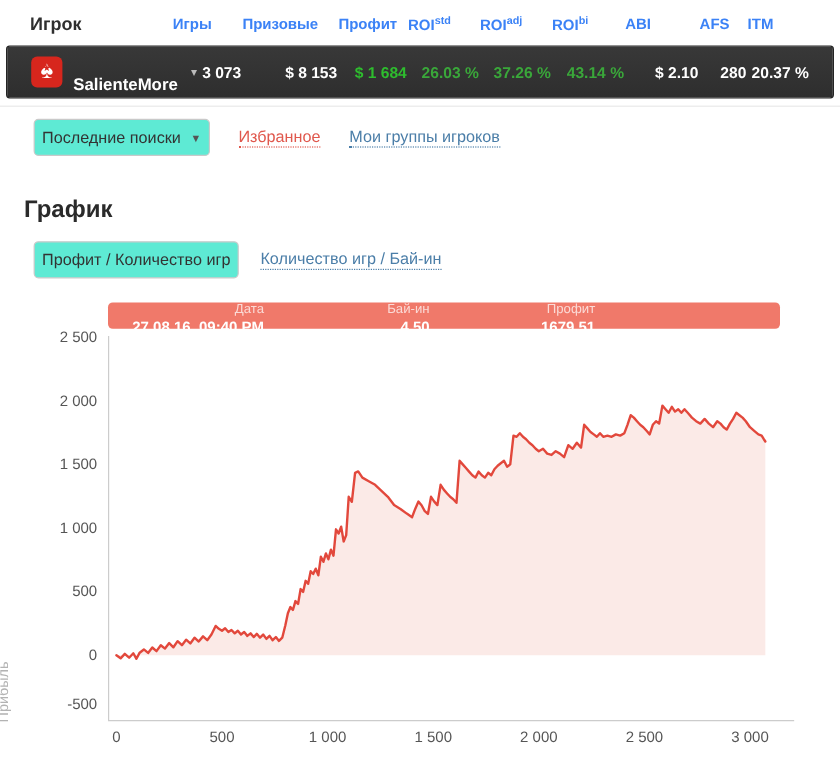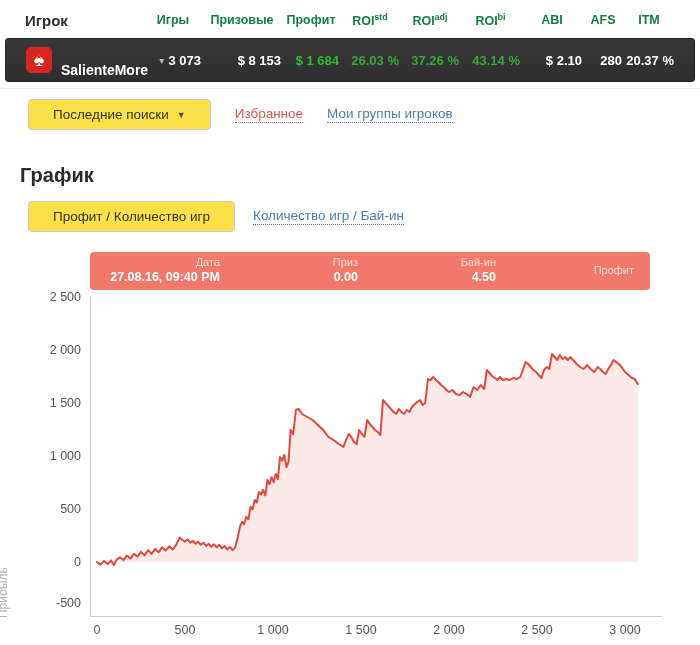--- a/index.html
+++ b/index.html
@@ -10,21 +10,21 @@
     padding-top:6px;
   }
   
   .stat-grid {
     display:grid;
     grid-template-columns: 1fr 58px 80px 58px 60px 60px 61px 62px 40px 52px;
     align-items:center;
   }
   .table-head { margin:0 5px; height:28px; padding:0 20px; }
   .table-head .ttl { font-size:15px; font-weight:bold; color:#2f2f2f; }
-  .table-head .col { font-size:12.5px; font-weight:bold; color:#15803d; text-align:center; white-space:nowrap; }
+  .table-head .col { font-size:12.5px; font-weight:bold; color:#3b82f6; text-align:left; white-space:nowrap; }
   .table-head .col sup { font-size:9px; }
   .player-row {
     margin:4px 5px 0 5px; height:44px; padding:0 20px;
     background:linear-gradient(#383838,#2e2e2e);
     border:1px solid #242424; border-radius:3px; color:#fff;
   }
   .player-cell { display:flex; align-items:center; gap:9px; min-width:0; }
   .ps-icon { position:relative; width:26px; height:26px; border-radius:5px;
     background:#d7261d; flex:0 0 26px; }
   .ps-icon .spade { position:absolute; left:0; right:0; top:0; font-size:20px; line-height:25px;
@@ -32,35 +32,35 @@
   .ps-icon .star { position:absolute; left:0; right:0; top:-3px; font-size:8px; line-height:26px;
     color:#d7261d; text-align:center; }
   .player-name { font-size:14px; font-weight:bold; white-space:nowrap;margin-top:20px; }
   .player-caret { color:#bbb; font-size:10px; margin-left:2px; }
   .player-row .val { font-size:13px; font-weight:bold; text-align:right; white-space:nowrap; }
   .rule { border:none; border-top:1px solid #e9e9e9; margin:6px 0 0 0; }
   
   .filters { margin:10px 0 0 28px; display:flex; align-items:center; gap:24px; }
   .btn {
     display:inline-flex; align-items:center; gap:8px;
-    background:#fde047; border:1px solid #c9c9c9; border-radius:4px;
-    padding:7px 24px; font-size:13.5px; color:#333; cursor:pointer;
+    background:#5eead4; border:1px solid #c9c9c9; border-radius:4px;
+    padding:7px 6px; font-size:13.5px; color:#333; cursor:pointer;
     font-family:"Liberation Sans", sans-serif;
   }
   .btn .caret { font-size:9px; color:#555; }
   .link-dotted { font-size:13.5px; text-decoration:none; border-bottom:1px dotted currentColor;
     padding-bottom:1px; cursor:pointer; }
   .link-fav { color:#e0584d; }
   .link-blue { color:#4b7ea8; }
   
   .chart-title { margin:34px 0 0 20px; font-size:20px; font-weight:bold; color:#2a2a2a; }
   .chart-tabs { margin:14px 0 0 28px; display:flex; align-items:center; gap:18px; }
   
   .tip {
-    margin:20px 0 0 90px; width:560px; height:38px; border-radius:4px;
+    margin:20px 0 0 90px; width:560px; height:22px; border-radius:4px;
     background:#f0796a; display:grid; grid-template-columns:repeat(4,1fr);
     align-items:center; padding:0 4px;
   }
   .tip-item { text-align:right; padding-right:12px; line-height:1.25; }
   .tip-label { font-size:11px; color:rgba(255,255,255,.72); }
   .tip-value { font-size:12.5px; font-weight:bold; color:#fff; }
   
   .plot-wrap { position:relative; margin:6px 0 0 90px; width:572px; height:322px; }
   .plot-wrap svg { display:block; }
   .ytick { position:absolute; right:calc(100% + 9px); width:60px; text-align:right;
@@ -125,29 +125,26 @@
   <button class="btn">Профит / Количество игр</button>
   <a class="link-dotted link-blue">Количество игр / Бай-ин</a>
 </div>
 
 <div class="tip" id="tooltip-bar" style="background: rgb(240, 121, 106);">
     <div class="tip-item">
       <div class="tip-label">Дата</div>
       <div class="tip-value">27.08.16, 09:40 PM</div>
     </div>
     <div class="tip-item">
-      <div class="tip-label">Приз</div>
-      <div class="tip-value">0.00</div>
-    </div>
-    <div class="tip-item">
       <div class="tip-label">Бай-ин</div>
       <div class="tip-value">4.50</div>
     </div>
     <div class="tip-item">
       <div class="tip-label">Профит</div>
+      <div class="tip-value">1679.51</div>
     </div>
   </div>
 
 <div class="plot-wrap" id="plot">
   <svg id="chart-svg" width="572" height="322">
       <path d="M7.0 266.0L10.5 268.6L14.0 264.9L17.6 268.1L21.1 264.4L23.7 269.0L26.4 263.9L29.9 261.2L33.4 264.1L36.9 259.6L40.4 262.6L44.0 257.7L47.5 260.5L51.0 255.9L54.5 259.4L58.0 254.3L61.6 257.7L65.1 253.1L68.6 256.2L72.1 251.4L75.6 254.6L79.2 250.3L82.7 253.5L86.2 248.8L89.7 241.6L92.4 244.0L95.0 245.6L97.6 243.5L100.3 246.7L102.9 245.0L105.6 247.8L108.2 245.6L110.8 248.8L113.5 246.7L116.1 249.9L118.8 247.8L121.4 250.9L124.0 248.2L126.7 251.4L129.3 248.8L132.0 252.4L134.6 249.9L137.2 253.5L139.9 250.9L142.5 254.1L145.2 251.4L147.8 241.1L149.9 231.0L152.0 225.9L154.1 228.3L156.2 220.9L158.4 223.3L160.5 210.9L162.6 213.3L164.7 204.0L166.8 206.5L168.9 196.0L171.0 198.4L173.1 193.9L175.3 199.4L177.4 183.9L179.5 188.2L181.6 181.2L183.7 186.1L185.8 178.0L187.9 183.1L190.0 161.1L192.2 164.6L194.3 158.9L196.4 171.2L198.5 165.9L200.6 134.0L203.2 138.2L205.9 114.0L208.5 112.8L212.0 118.0L217.3 121.0L222.6 124.0L227.9 129.0L233.2 134.0L238.4 140.9L243.7 144.1L249.0 148.0L253.4 151.0L256.0 144.1L258.7 138.0L261.3 141.0L264.0 146.0L266.6 148.3L269.2 134.0L271.9 138.0L274.5 140.9L277.2 124.0L279.8 128.0L282.4 131.0L285.1 134.0L287.7 136.0L290.4 139.0L293.0 104.0L295.6 107.0L298.3 110.0L300.9 113.0L303.6 116.0L306.2 118.0L308.8 113.0L311.5 116.0L314.1 118.0L316.8 114.0L319.4 116.0L322.0 111.0L324.7 108.1L327.3 106.0L330.0 104.0L332.6 109.0L335.2 107.0L337.9 83.0L340.5 84.0L343.2 81.0L345.8 84.0L348.4 86.0L351.1 89.0L353.7 91.0L356.4 94.0L359.0 96.0L362.5 94.0L366.0 98.0L369.6 99.1L373.1 96.0L376.6 98.0L380.1 101.0L383.6 91.0L387.2 94.0L390.7 89.0L394.2 93.0L396.8 74.0L399.5 77.0L402.1 80.0L404.8 82.0L407.4 84.0L410.0 81.0L412.7 84.0L416.2 83.0L419.7 84.0L423.2 82.0L426.8 83.0L430.3 81.0L432.9 74.0L435.6 66.0L438.2 68.0L440.8 71.0L443.5 74.0L446.1 76.0L448.8 79.0L451.4 82.0L454.0 74.0L456.7 71.0L459.3 73.0L462.0 58.0L464.6 61.0L467.2 64.0L469.9 59.0L472.5 63.0L475.2 61.0L477.8 64.0L480.4 61.0L483.1 64.0L486.6 68.0L490.1 71.0L493.6 73.0L497.2 69.1L500.7 73.0L504.2 76.0L507.7 71.0L510.4 73.0L513.0 76.0L515.6 78.0L518.3 73.0L520.9 69.1L523.6 64.0L526.2 66.0L528.8 68.0L531.5 71.0L535.0 76.0L538.5 79.0L542.0 82.0L544.7 83.0L546.4 85.8L547.8 87.9L547.8 266.0L7.0 266.0Z" fill="#fbeae7" stroke="none"></path>
       <path d="M7.0 266.0L10.5 268.6L14.0 264.9L17.6 268.1L21.1 264.4L23.7 269.0L26.4 263.9L29.9 261.2L33.4 264.1L36.9 259.6L40.4 262.6L44.0 257.7L47.5 260.5L51.0 255.9L54.5 259.4L58.0 254.3L61.6 257.7L65.1 253.1L68.6 256.2L72.1 251.4L75.6 254.6L79.2 250.3L82.7 253.5L86.2 248.8L89.7 241.6L92.4 244.0L95.0 245.6L97.6 243.5L100.3 246.7L102.9 245.0L105.6 247.8L108.2 245.6L110.8 248.8L113.5 246.7L116.1 249.9L118.8 247.8L121.4 250.9L124.0 248.2L126.7 251.4L129.3 248.8L132.0 252.4L134.6 249.9L137.2 253.5L139.9 250.9L142.5 254.1L145.2 251.4L147.8 241.1L149.9 231.0L152.0 225.9L154.1 228.3L156.2 220.9L158.4 223.3L160.5 210.9L162.6 213.3L164.7 204.0L166.8 206.5L168.9 196.0L171.0 198.4L173.1 193.9L175.3 199.4L177.4 183.9L179.5 188.2L181.6 181.2L183.7 186.1L185.8 178.0L187.9 183.1L190.0 161.1L192.2 164.6L194.3 158.9L196.4 171.2L198.5 165.9L200.6 134.0L203.2 138.2L205.9 114.0L208.5 112.8L212.0 118.0L217.3 121.0L222.6 124.0L227.9 129.0L233.2 134.0L238.4 140.9L243.7 144.1L249.0 148.0L253.4 151.0L256.0 144.1L258.7 138.0L261.3 141.0L264.0 146.0L266.6 148.3L269.2 134.0L271.9 138.0L274.5 140.9L277.2 124.0L279.8 128.0L282.4 131.0L285.1 134.0L287.7 136.0L290.4 139.0L293.0 104.0L295.6 107.0L298.3 110.0L300.9 113.0L303.6 116.0L306.2 118.0L308.8 113.0L311.5 116.0L314.1 118.0L316.8 114.0L319.4 116.0L322.0 111.0L324.7 108.1L327.3 106.0L330.0 104.0L332.6 109.0L335.2 107.0L337.9 83.0L340.5 84.0L343.2 81.0L345.8 84.0L348.4 86.0L351.1 89.0L353.7 91.0L356.4 94.0L359.0 96.0L362.5 94.0L366.0 98.0L369.6 99.1L373.1 96.0L376.6 98.0L380.1 101.0L383.6 91.0L387.2 94.0L390.7 89.0L394.2 93.0L396.8 74.0L399.5 77.0L402.1 80.0L404.8 82.0L407.4 84.0L410.0 81.0L412.7 84.0L416.2 83.0L419.7 84.0L423.2 82.0L426.8 83.0L430.3 81.0L432.9 74.0L435.6 66.0L438.2 68.0L440.8 71.0L443.5 74.0L446.1 76.0L448.8 79.0L451.4 82.0L454.0 74.0L456.7 71.0L459.3 73.0L462.0 58.0L464.6 61.0L467.2 64.0L469.9 59.0L472.5 63.0L475.2 61.0L477.8 64.0L480.4 61.0L483.1 64.0L486.6 68.0L490.1 71.0L493.6 73.0L497.2 69.1L500.7 73.0L504.2 76.0L507.7 71.0L510.4 73.0L513.0 76.0L515.6 78.0L518.3 73.0L520.9 69.1L523.6 64.0L526.2 66.0L528.8 68.0L531.5 71.0L535.0 76.0L538.5 79.0L542.0 82.0L544.7 83.0L546.4 85.8L547.8 87.9" fill="none" stroke="#e2483c" stroke-width="2" stroke-linejoin="round" stroke-linecap="round"></path>
       <line x1="0.5" y1="0" x2="0.5" y2="320" stroke="#cccccc" stroke-width="1"></line>
       <line x1="0" y1="320.5" x2="572" y2="320.5" stroke="#cccccc" stroke-width="1"></line>
     </svg>

